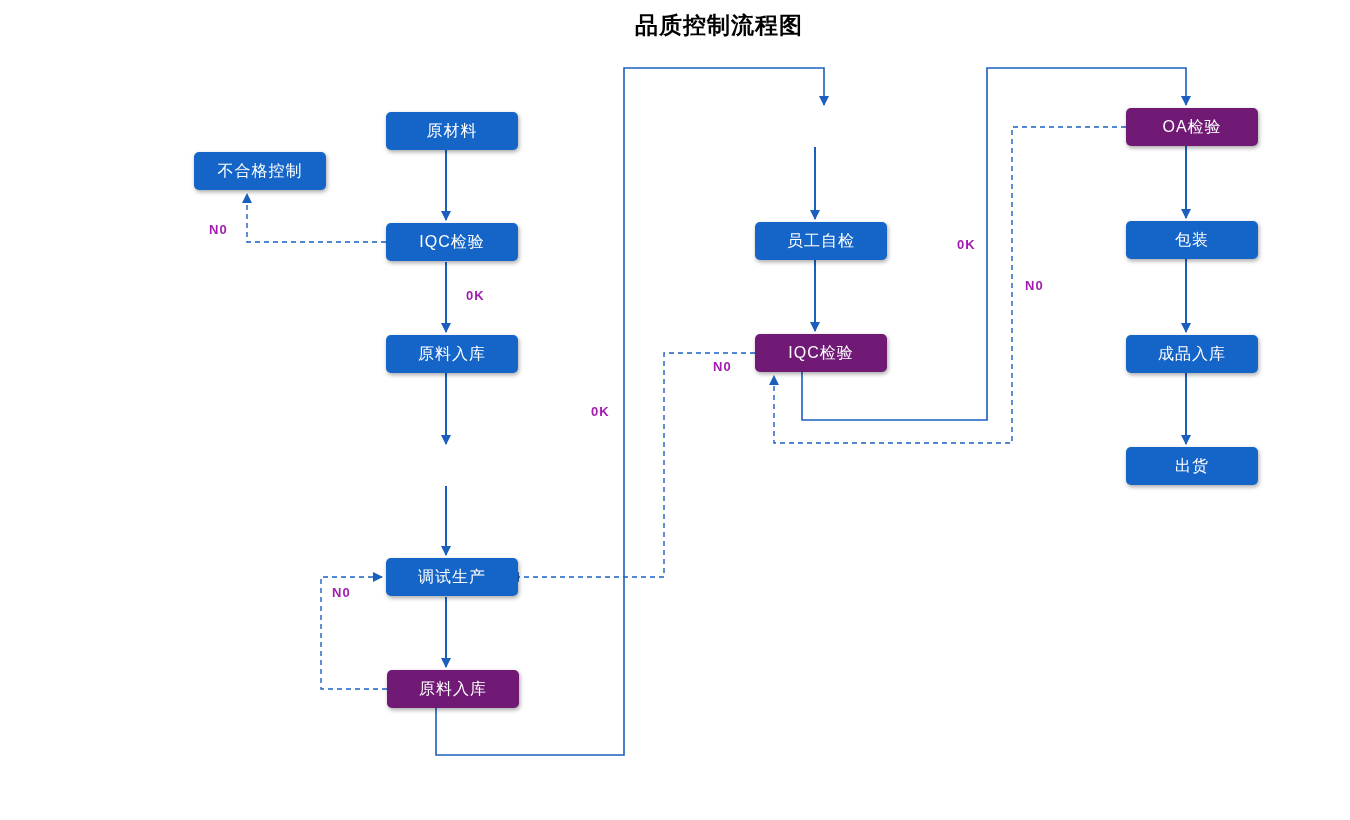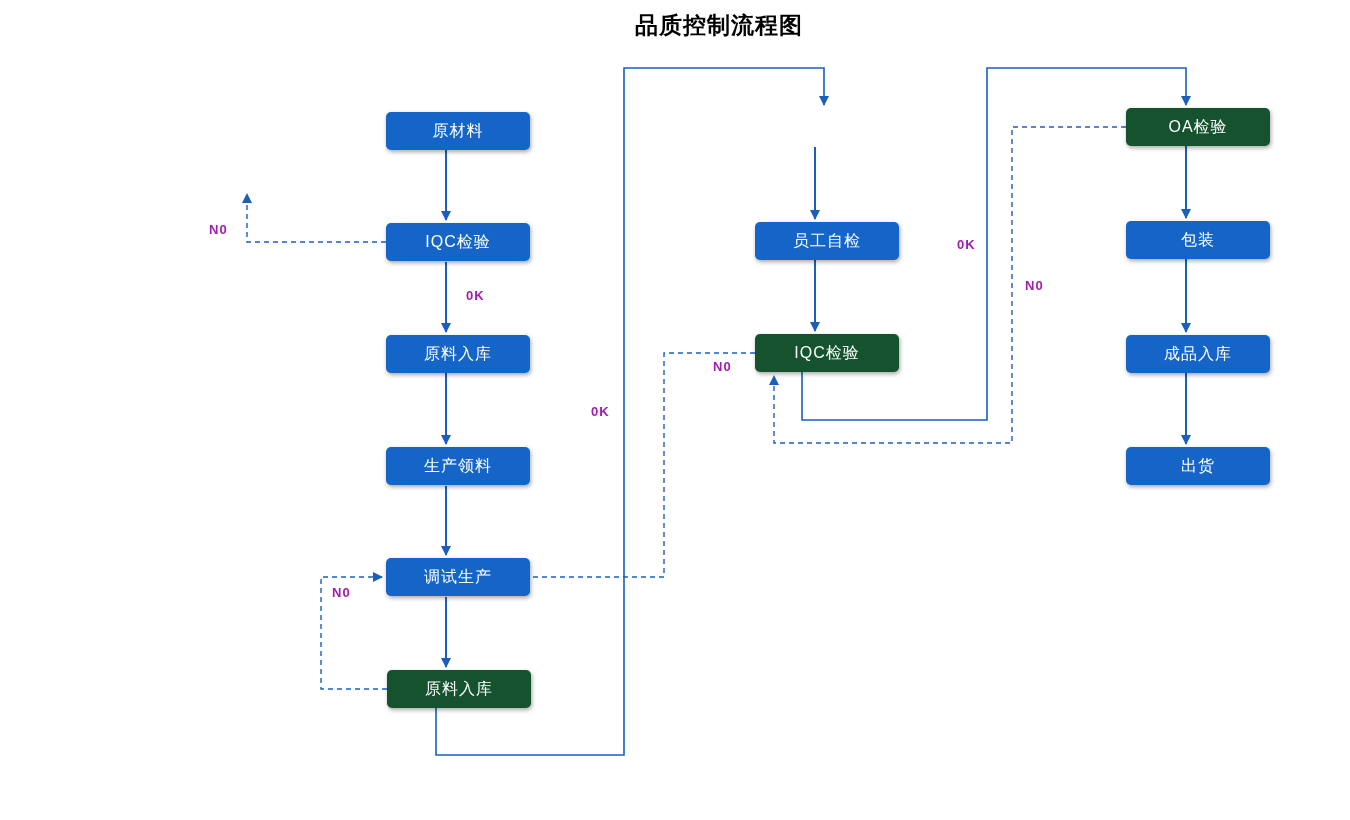--- a/index.html
+++ b/index.html
@@ -14,30 +14,30 @@
   .title{
     position:absolute;top:10px;left:0;right:0;
     margin:0;text-align:center;
     font-family:"Liberation Serif","DejaVu Serif",serif;
     font-size:23px;font-weight:600;color:#000000;
     letter-spacing:1px;
   }
   .edges{position:absolute;left:0;top:0;width:1350px;height:820px;}
   .node{
     position:absolute;
-    width:144px;height:38px;
+    width:132px;height:38px;
     border-radius:5px;
     display:flex;align-items:center;justify-content:center;
     color:#ffffff;font-size:16px;
     box-shadow:1px 2px 4px rgba(0,0,0,0.35);
     letter-spacing:1px;
     white-space:nowrap;
   }
   .node.blue{background:#1565C8;}
-  .node.red{background:#14532d;}
+  .node.red{background:#701a75;}
   .edge-label{
     position:absolute;
     font-size:13px;color:#a21caf;
     font-weight:bold;letter-spacing:1px;
     background:#ffffff;padding:0 1px;
     line-height:1;
   }
 </style>
 </head>
 <body>
@@ -69,28 +69,28 @@
 
     <polyline points="342,242 203,242 203,194" fill="none" stroke="#1A5FBE" stroke-width="1.4" stroke-dasharray="5,4" marker-end="url(#arr)"></polyline>
     <polyline points="343,689 277,689 277,577 338,577" fill="none" stroke="#1A5FBE" stroke-width="1.4" stroke-dasharray="5,4" marker-end="url(#arr)"></polyline>
     <polyline points="711,353 620,353 620,577 466,577" fill="none" stroke="#1A5FBE" stroke-width="1.4" stroke-dasharray="5,4" marker-end="url(#arr)"></polyline>
     <polyline points="1082,127 968,127 968,443 730,443 730,376" fill="none" stroke="#1A5FBE" stroke-width="1.4" stroke-dasharray="5,4" marker-end="url(#arr)"></polyline>
   </svg>
 
   <div class="node blue" style="left:342px;top:112px">
     <span>原材料</span>
   </div>
+  <div class="node blue" style="left:150px;top:152px">
+    <span>不合格控制</span>
+  </div>
   <div class="node blue" style="left:342px;top:223px">
     <span>IQC检验</span>
   </div>
   <div class="node blue" style="left:342px;top:335px">
     <span>原料入库</span>
-  </div>
-  <div class="node blue" style="left:342px;top:447px">
-    <span>生产领料</span>
   </div>
   <div class="node blue" style="left:342px;top:558px">
     <span>调试生产</span>
   </div>
   <div class="node red" style="left:343px;top:670px">
     <span>原料入库</span>
   </div>
 
   <div class="node blue" style="left:711px;top:222px">
     <span>员工自检</span>

